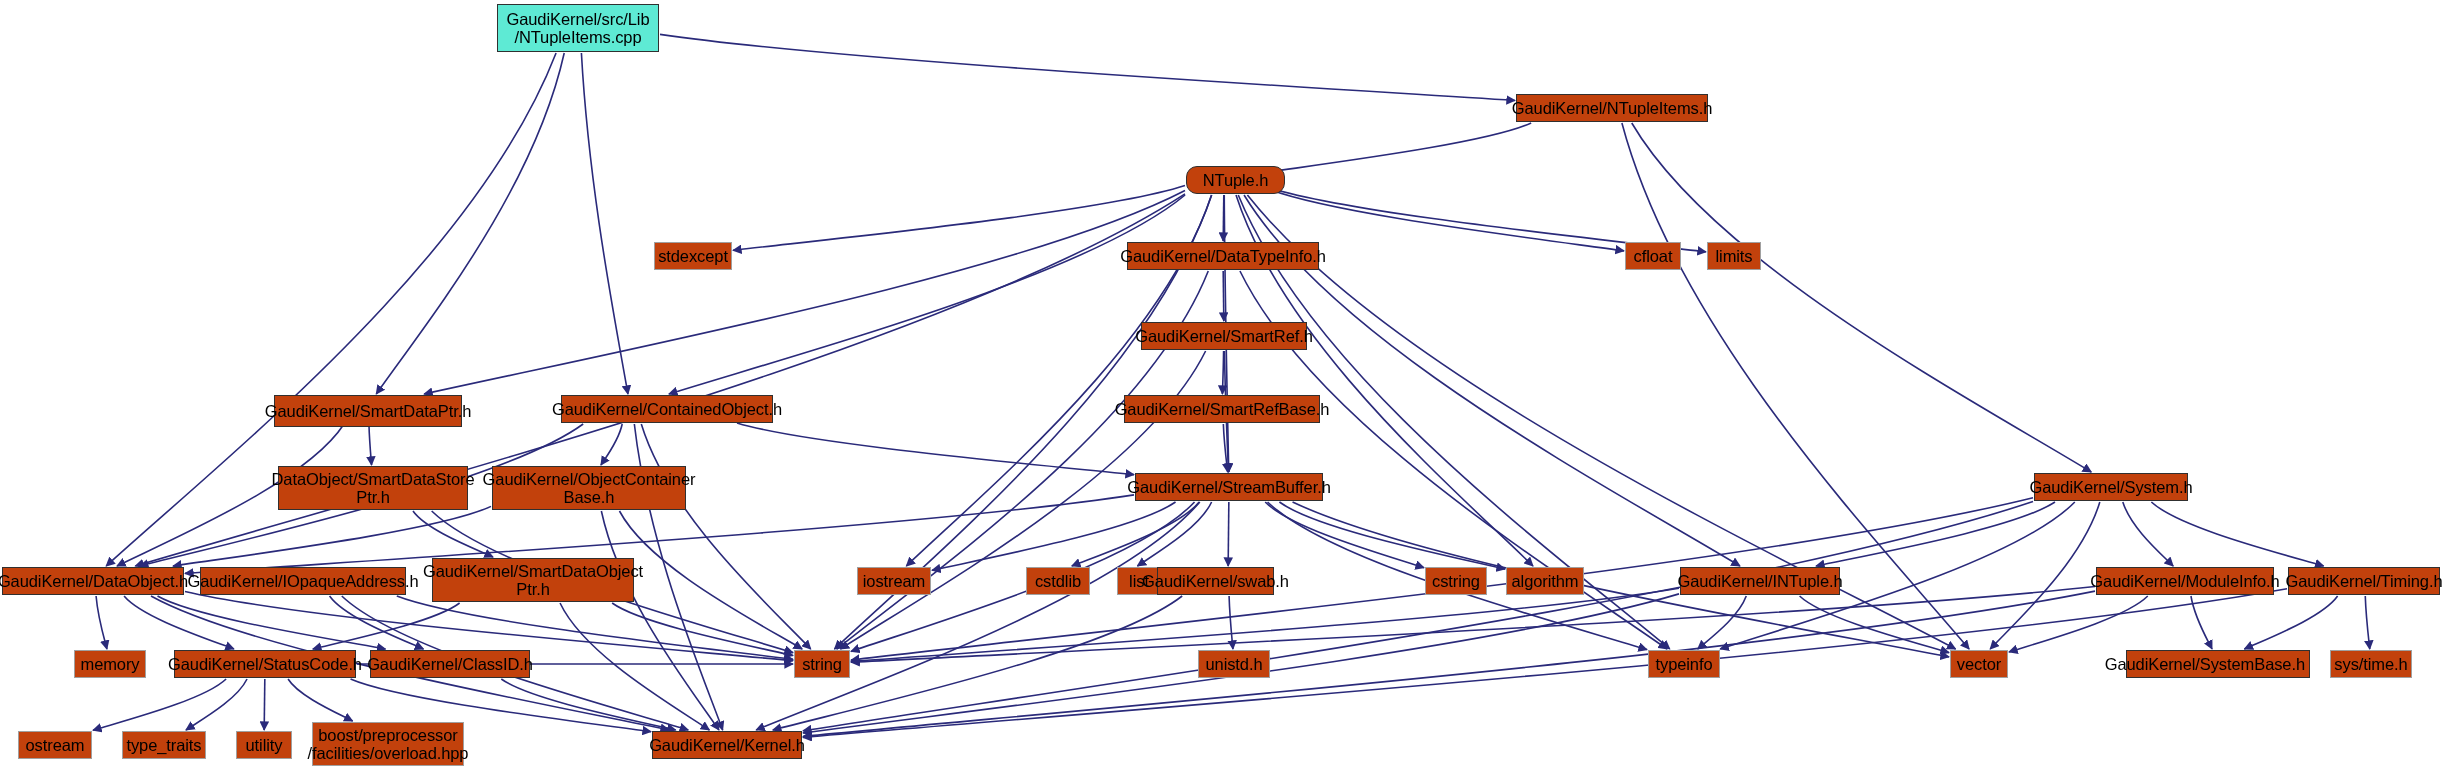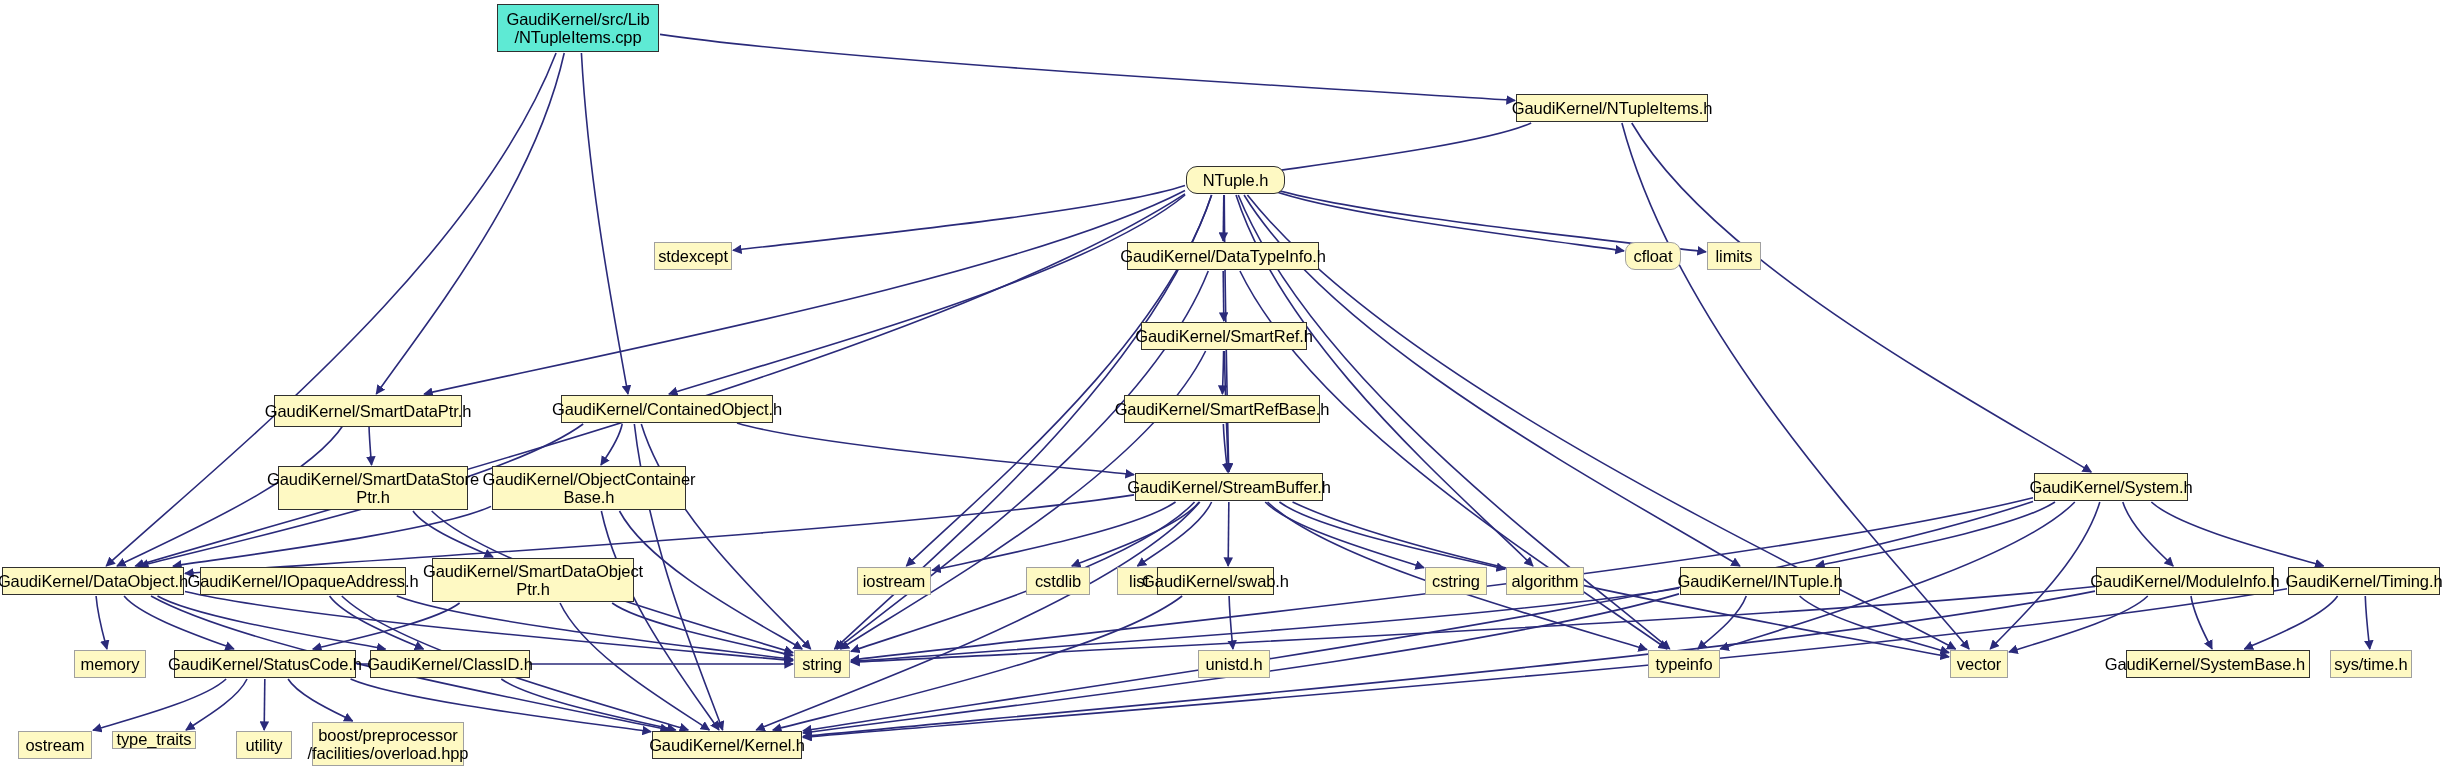--- a/index.html
+++ b/index.html
@@ -22,21 +22,21 @@
     width: 2455px;
     height: 773px;
   }
   .node {
     position: absolute;
     box-sizing: border-box;
     display: flex;
     align-items: center;
     justify-content: center;
     text-align: center;
-    background: #fef9c3;
+    background: #c2410c;
     border: 1px solid #a0a0a0;
     color: #000000;
     font-size: 16.5px;
     line-height: 1.12;
     white-space: pre-line;
     letter-spacing: -0.1px;
     z-index: 5;
   }
   .node.internal {
     border: 1.6px solid #303030;
@@ -152,28 +152,28 @@
         <path d="M 2287 588.714111178986 C 1949 648.1828955406231, 1186 704.6782406841784, 803 737.3860720830788" fill="none" stroke="#2a2a7a" stroke-width="1.6" marker-end="url(#arrow)"></path>
       </g>
   </svg>
   <div id="node-layer">
       <div class="node root internal" style="left: 497px; top: 4px; width: 162px; height: 48px;"><span class="node-label">GaudiKernel/src/Lib
 /NTupleItems.cpp</span></div>
       <div class="node internal" style="left: 1516px; top: 94px; width: 192px; height: 28px;"><span class="node-label">GaudiKernel/NTupleItems.h</span></div>
       <div class="node internal" style="left: 1186px; top: 166px; width: 99px; height: 28px; border-radius: 11px;"><span class="node-label">NTuple.h</span></div>
       <div class="node external" style="left: 654px; top: 242px; width: 78px; height: 28px;"><span class="node-label">stdexcept</span></div>
       <div class="node internal" style="left: 1127px; top: 242px; width: 192px; height: 28px;"><span class="node-label">GaudiKernel/DataTypeInfo.h</span></div>
-      <div class="node external" style="left: 1625px; top: 242px; width: 56px; height: 28px; border-radius: 10px;"><span class="node-label">cfloat</span></div>
+      <div class="node external" style="left: 1625px; top: 242px; width: 56px; height: 28px;"><span class="node-label">cfloat</span></div>
       <div class="node external" style="left: 1707px; top: 242px; width: 54px; height: 28px;"><span class="node-label">limits</span></div>
       <div class="node internal" style="left: 1141px; top: 322px; width: 166px; height: 28px;"><span class="node-label">GaudiKernel/SmartRef.h</span></div>
       <div class="node internal" style="left: 274px; top: 395px; width: 188px; height: 32px;"><span class="node-label">GaudiKernel/SmartDataPtr.h</span></div>
       <div class="node internal" style="left: 524px; top: 395px; width: 212px; height: 28px; margin-left: 37px;"><span class="node-label">GaudiKernel/ContainedObject.h</span></div>
       <div class="node internal" style="left: 1124px; top: 395px; width: 196px; height: 28px;"><span class="node-label">GaudiKernel/SmartRefBase.h</span></div>
       <div class="node internal" style="left: 2034px; top: 473px; width: 154px; height: 28px;"><span class="node-label">GaudiKernel/System.h</span></div>
-      <div class="node internal" style="left: 278px; top: 466px; width: 190px; height: 44px;"><span class="node-label">GaudiKernel/SmartDataStore
+      <div class="node internal" style="left: 278px; top: 466px; width: 190px; height: 44px;"><span class="node-label">DataObject/SmartDataStore
 Ptr.h</span></div>
       <div class="node internal" style="left: 492px; top: 466px; width: 194px; height: 44px;"><span class="node-label">GaudiKernel/ObjectContainer
 Base.h</span></div>
       <div class="node internal" style="left: 1135px; top: 473px; width: 188px; height: 28px;"><span class="node-label">GaudiKernel/StreamBuffer.h</span></div>
       <div class="node internal" style="left: 2px; top: 567px; width: 182px; height: 28px;"><span class="node-label">GaudiKernel/DataObject.h</span></div>
       <div class="node internal" style="left: 200px; top: 567px; width: 206px; height: 28px;"><span class="node-label">GaudiKernel/IOpaqueAddress.h</span></div>
       <div class="node internal" style="left: 432px; top: 558px; width: 202px; height: 44px;"><span class="node-label">GaudiKernel/SmartDataObject
 Ptr.h</span></div>
       <div class="node external" style="left: 857px; top: 567px; width: 74px; height: 28px;"><span class="node-label">iostream</span></div>
       <div class="node external" style="left: 1010px; top: 567px; width: 64px; height: 28px; margin-left: 16px;"><span class="node-label">cstdlib</span></div>
@@ -187,19 +187,19 @@
       <div class="node external" style="left: 74px; top: 650px; width: 72px; height: 28px;"><span class="node-label">memory</span></div>
       <div class="node internal" style="left: 174px; top: 650px; width: 182px; height: 28px;"><span class="node-label">GaudiKernel/StatusCode.h</span></div>
       <div class="node internal" style="left: 370px; top: 650px; width: 160px; height: 28px;"><span class="node-label">GaudiKernel/ClassID.h</span></div>
       <div class="node external" style="left: 794px; top: 650px; width: 56px; height: 28px;"><span class="node-label">string</span></div>
       <div class="node external" style="left: 1198px; top: 650px; width: 72px; height: 28px;"><span class="node-label">unistd.h</span></div>
       <div class="node external" style="left: 1648px; top: 650px; width: 72px; height: 28px;"><span class="node-label">typeinfo</span></div>
       <div class="node external" style="left: 1950px; top: 650px; width: 58px; height: 28px;"><span class="node-label">vector</span></div>
       <div class="node internal" style="left: 2126px; top: 650px; width: 184px; height: 28px; justify-content: flex-end;"><span class="node-label">GaudiKernel/SystemBase.h</span></div>
       <div class="node external" style="left: 2330px; top: 650px; width: 82px; height: 28px;"><span class="node-label">sys/time.h</span></div>
       <div class="node external" style="left: 18px; top: 731px; width: 74px; height: 28px;"><span class="node-label">ostream</span></div>
-      <div class="node external" style="left: 112px; top: 731px; width: 84px; height: 18px; align-items: flex-end;"><span class="node-label">type_traits</span></div>
+      <div class="node external" style="left: 122px; top: 731px; width: 84px; height: 28px;"><span class="node-label">type_traits</span></div>
       <div class="node external" style="left: 236px; top: 731px; width: 56px; height: 28px;"><span class="node-label">utility</span></div>
       <div class="node external" style="left: 312px; top: 722px; width: 152px; height: 44px;"><span class="node-label">boost/preprocessor
 /facilities/overload.hpp</span></div>
       <div class="node internal" style="left: 652px; top: 731px; width: 150px; height: 28px;"><span class="node-label">GaudiKernel/Kernel.h</span></div>
     </div>
 </div>
 
 </body></html>

